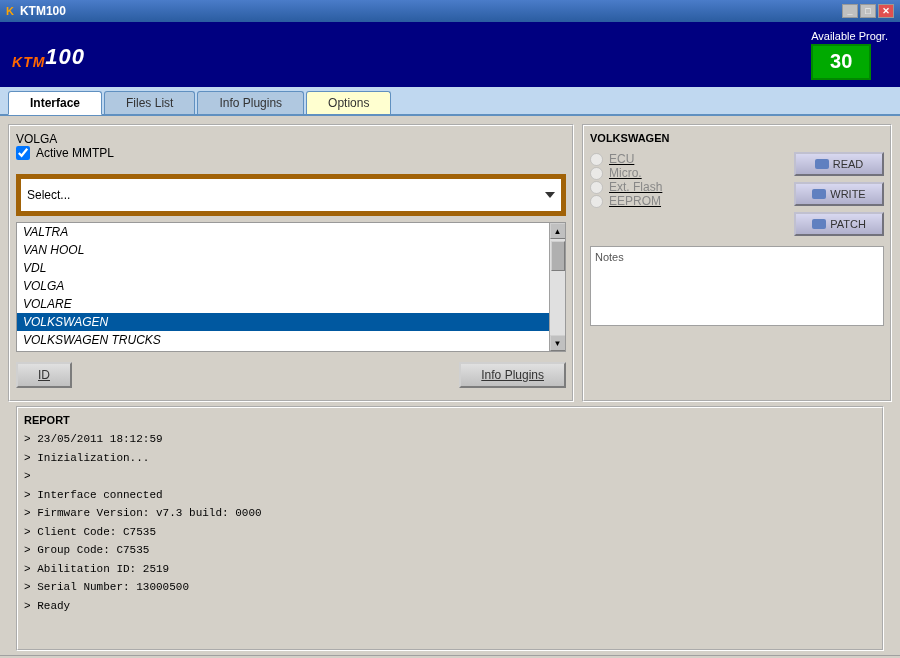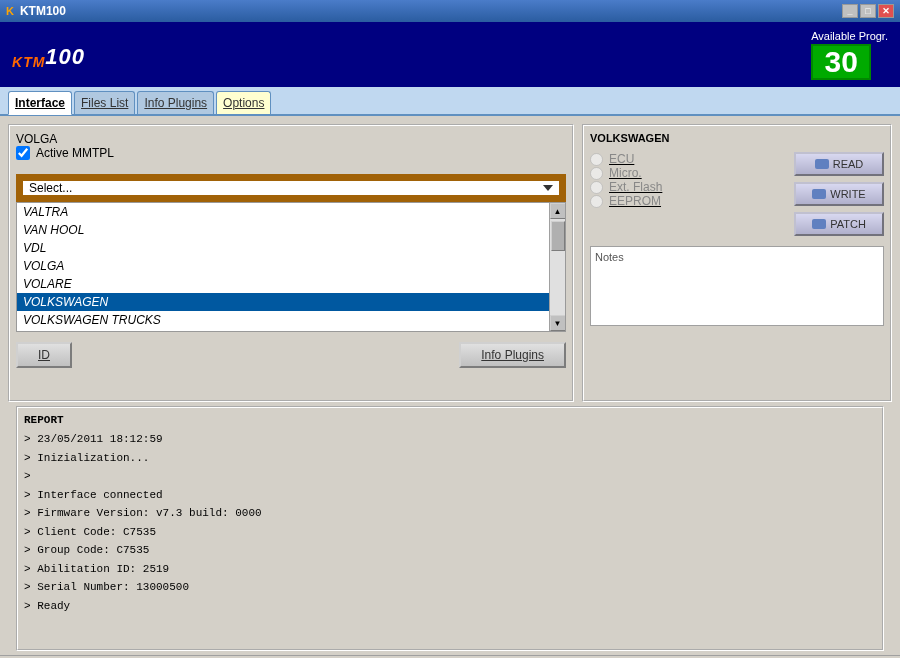--- a/index.html
+++ b/index.html
@@ -63,48 +63,47 @@
       text-align: right;
     }
     #available-progr-label {
       color: white;
       font-size: 11px;
       margin-bottom: 2px;
     }
     #available-progr-num {
       background: #00aa00;
       color: white;
-      font-size: 30px;
+      font-size: 20px;
       font-weight: bold;
       width: 60px;
       height: 36px;
       display: flex;
       align-items: center;
       justify-content: center;
       border: 2px solid #008800;
     }
 
     
     #tab-bar {
       background: #c0d8f0;
       display: flex;
       align-items: flex-end;
       padding: 4px 8px 0 8px;
       border-bottom: 2px solid #6090c0;
       gap: 2px;
     }
     .tab {
-      padding: 4px 6px;
+      padding: 4px 21px;
       border: 1px solid #6090c0;
       border-bottom: none;
       cursor: pointer;
       font-size: 12px;
       border-radius: 3px 3px 0 0;
       background: #b0c8e0;
-      text-decoration: underline;
     }
     .tab.active {
       background: white;
       border-bottom: 1px solid white;
       margin-bottom: -1px;
       font-weight: bold;
       color: #000;
     }
     .tab:not(.active) { background: #b0c8e0; color: #333; }
     #active-mmtpl {
@@ -184,21 +183,20 @@
       background: #d4d0c8;
       border: 2px groove #fff;
       margin: 0 8px 8px 8px;
       padding: 6px;
       flex: 1;
     }
     #report-title {
       font-weight: bold;
       font-size: 11px;
       margin-bottom: 6px;
-      font-family: Liberation Mono, monospace;
     }
     #report-content {
       font-family: 'Courier New', monospace;
       font-size: 11px;
       color: #000;
       line-height: 1.5;
     }
     #report-content p { padding: 1px 0; }
 
     
@@ -286,21 +284,21 @@
     <div id="panels-row">
 
       <div class="panel-box" id="start-panel">
         <div id="start-title">VOLGA</div>
 
         <div id="active-mmtpl" style="display:flex;align-items:center;gap:6px;margin-bottom:14px;">
           <input type="checkbox" checked="" style="">
           <label>Active MMTPL</label>
         </div>
 
-        <div id="select-dropdown" style="width:100%;background:white;border:7px solid #a16207;padding:0 6px;display:flex;align-items:center;justify-content:space-between;margin-bottom:0;cursor:pointer;">
+        <div id="select-dropdown" style="width:100%;background:white;border:5px solid #a16207;padding:9px 6px;display:flex;align-items:center;justify-content:space-between;margin-bottom:6px;cursor:pointer;">
           <span>Select...</span>
           <span style="display:inline-block;width:0;height:0;border-left:5px solid transparent;border-right:5px solid transparent;border-top:6px solid #333;"></span>
         </div>
 
         <div id="list-container" style="width:100%;border:1px solid #999;background:white;height:130px;overflow:hidden;position:relative;display:flex;">
           <div id="list-scroll" style="flex:1;overflow-y:hidden;">
             <div class="list-item">VALTRA</div>
             <div class="list-item">VAN HOOL</div>
             <div class="list-item">VDL</div>
             <div class="list-item">VOLGA</div>

